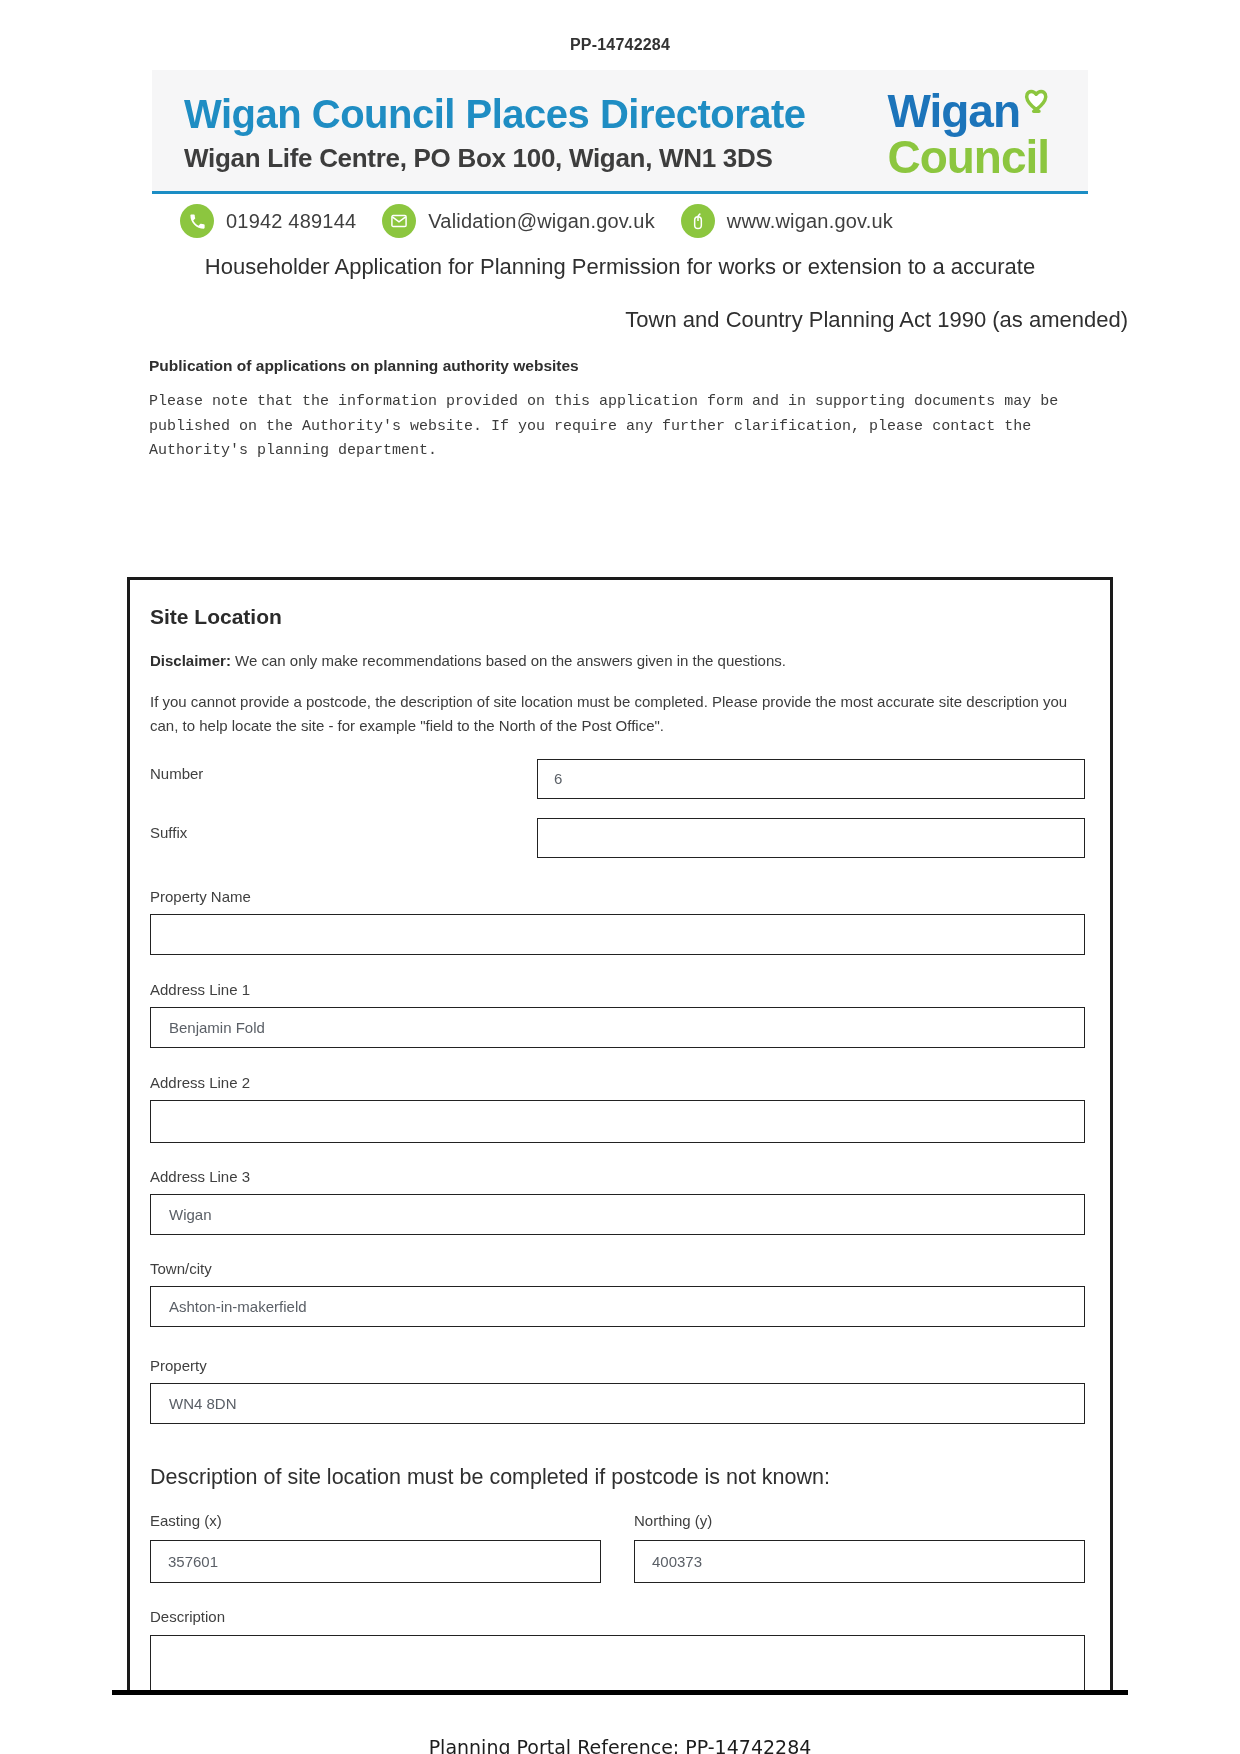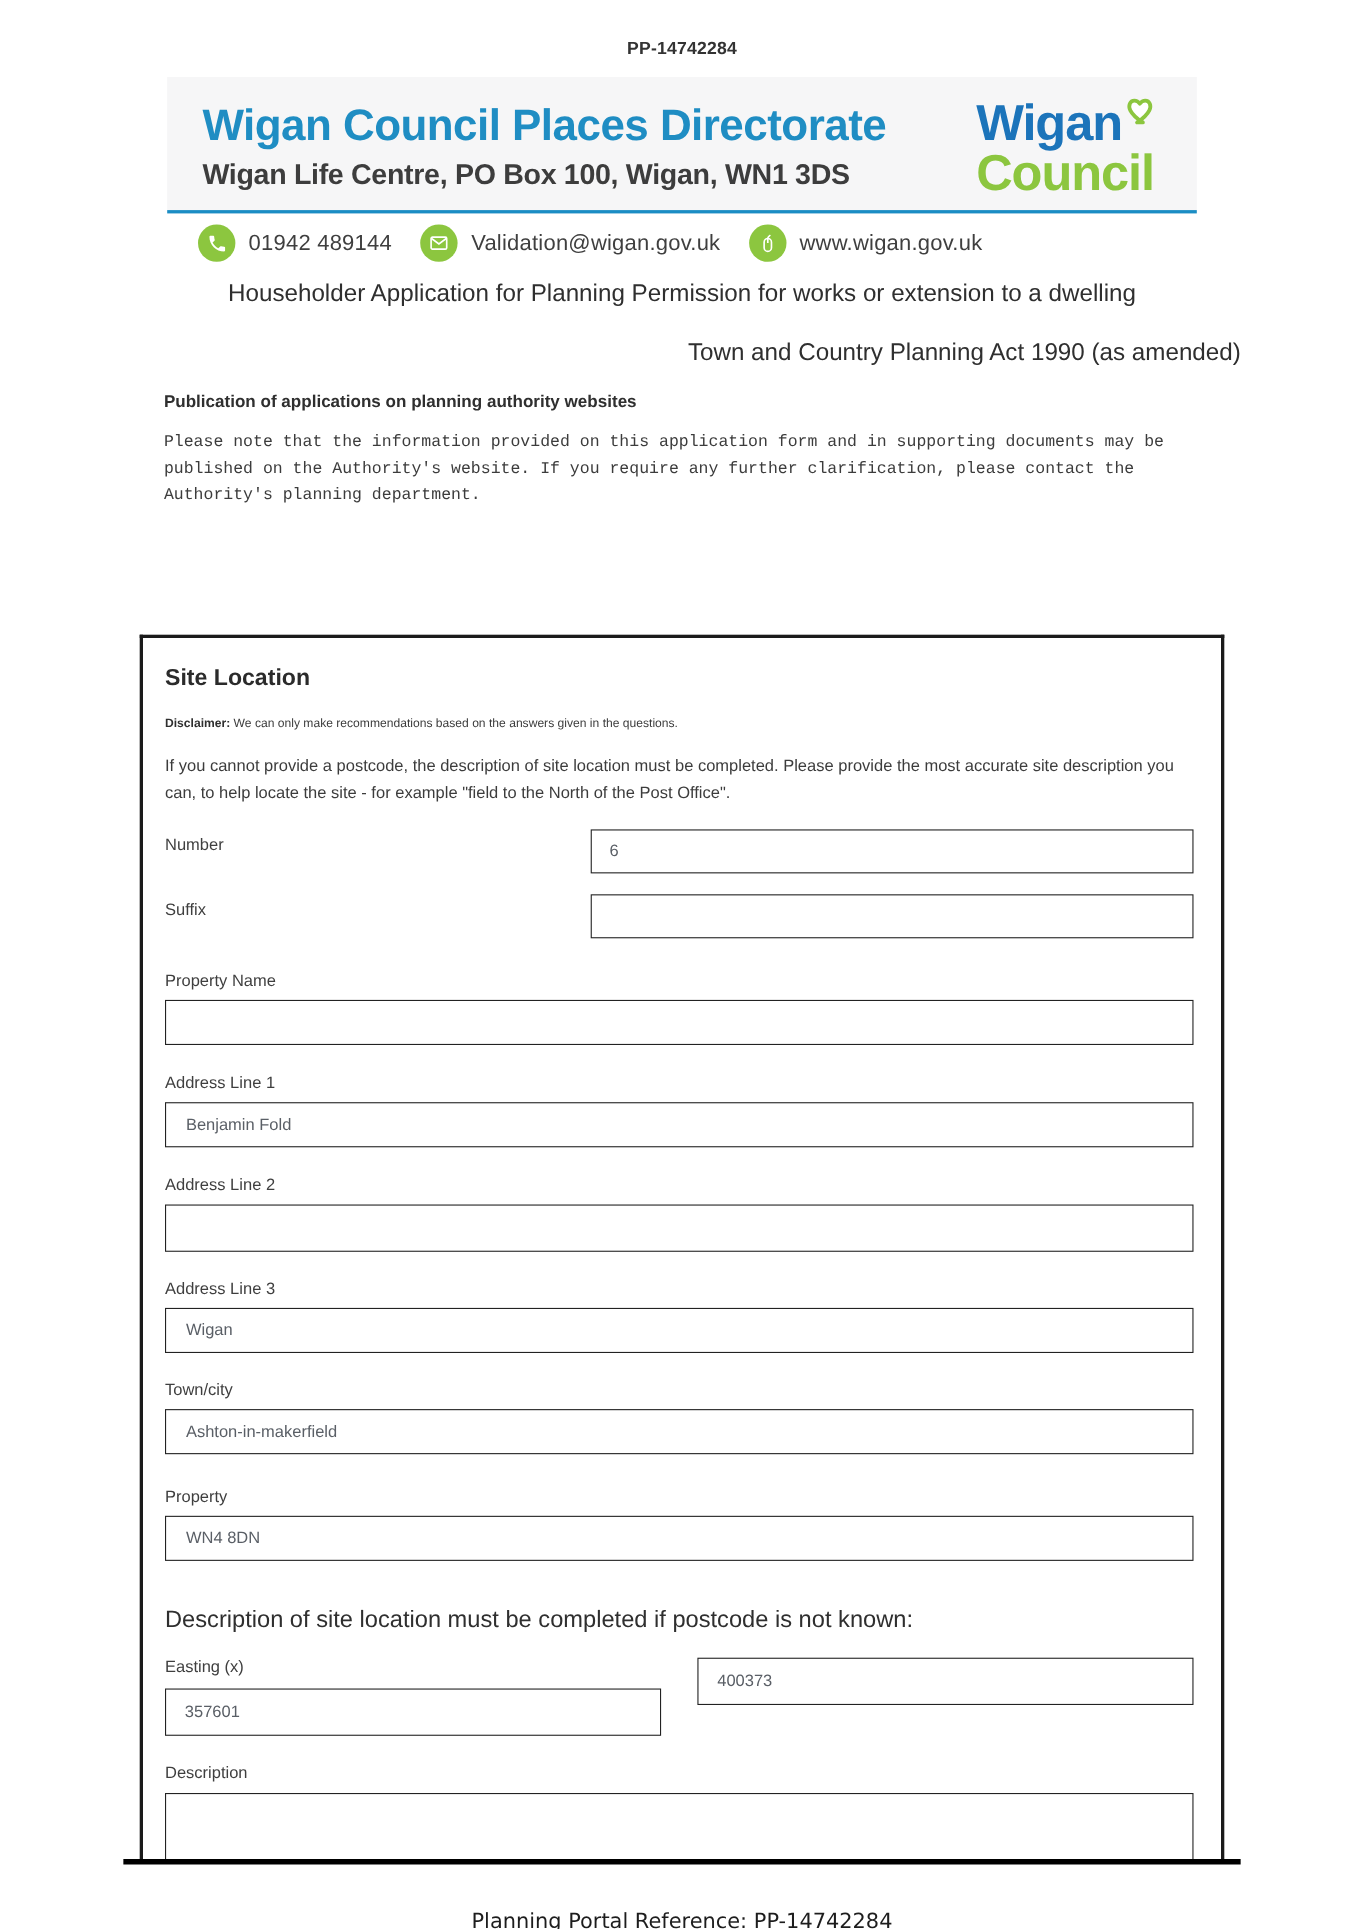--- a/index.html
+++ b/index.html
@@ -81,21 +81,21 @@
   
   .site-box {
     margin: 113px 15px 0;
     border: 3px solid #1a1a1a;
     border-bottom: none;
     height: 1113px;
     overflow: hidden;
     padding: 0 25px 0 20px;
   }
   .sl-heading { margin-top: 25px; font-size: 21px; font-weight: bold; color:#2b2b2b; }
-  .sl-disclaimer { margin-top: 23px; font-size: 11px; color:#3c3c3c; }
+  .sl-disclaimer { margin-top: 23px; font-size: 15px; color:#3c3c3c; }
   .sl-disclaimer b { color:#2f2f2f; }
   .sl-intro { margin-top: 21px; font-size: 15px; line-height: 24.5px; color:#3c3c3c; }
   .field-label { font-size: 15px; line-height: 18px; color: #3f3f3f; }
   .tb {
     width: 100%;
     border: 1.5px solid #222222;
     background: #ffffff;
     font-family: "Liberation Sans", sans-serif;
     font-size: 15px;
     color: #5a5f66;
@@ -186,21 +186,21 @@
         <svg width="20" height="20" viewBox="0 0 24 24" fill="none" stroke="#ffffff" stroke-width="1.8">
           <rect x="8" y="7" width="8" height="14" rx="4"></rect>
           <line x1="12" y1="7" x2="12" y2="12"></line>
           <path d="M12 7c0-2.5 2-2 2.5-4"></path>
         </svg>
       </span>
       <span class="contact-text">www.wigan.gov.uk</span>
     </div>
   </div>
 
-  <div class="doc-title">Householder Application for Planning Permission for works or extension to a dwelling</div>
+  <div class="doc-title">Householder Application for Planning Permission for works or extension to a accurate</div>
   <div class="doc-subtitle">Town and Country Planning Act 1990 (as amended)</div>
 
   <div class="pub-heading">Publication of applications on planning authority websites</div>
   <div class="pub-note">Please note that the information provided on this application form and in supporting documents may be published on the Authority's website. If you require any further clarification, please contact the Authority's planning department.</div>
 
   <div class="site-box">
     <div class="sl-heading">Site Location</div>
 
     <div class="sl-disclaimer">
       <b>Disclaimer:</b><span> We can only make recommendations based on the answers given in the questions.</span>
@@ -249,20 +249,21 @@
     </div>
 
     <div class="desc-heading">Description of site location must be completed if postcode is not known:</div>
 
     <div class="row-coords">
       <div class="coord-col">
         <div class="field-label">Easting (x)</div>
         <input class="tb" type="text" value="357601" style="">
       </div>
       <div class="coord-col">
+        <div class="field-label">Northing (y)</div>
         <input class="tb" type="text" value="400373" style="">
       </div>
     </div>
 
     <div class="row-desc">
       <div class="field-label">Description</div>
       <textarea class="desc-area" style=""></textarea>
     </div>
   </div>
 

